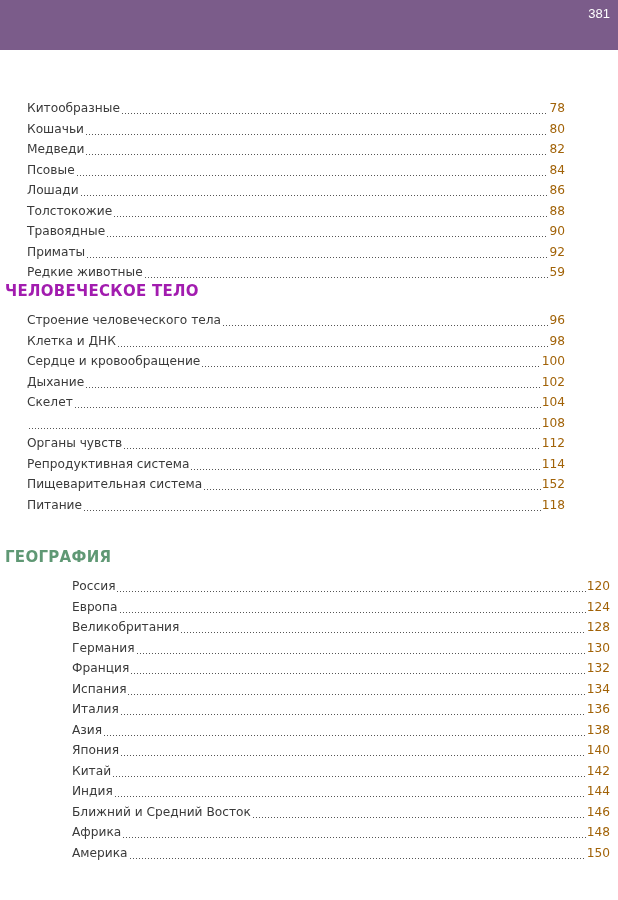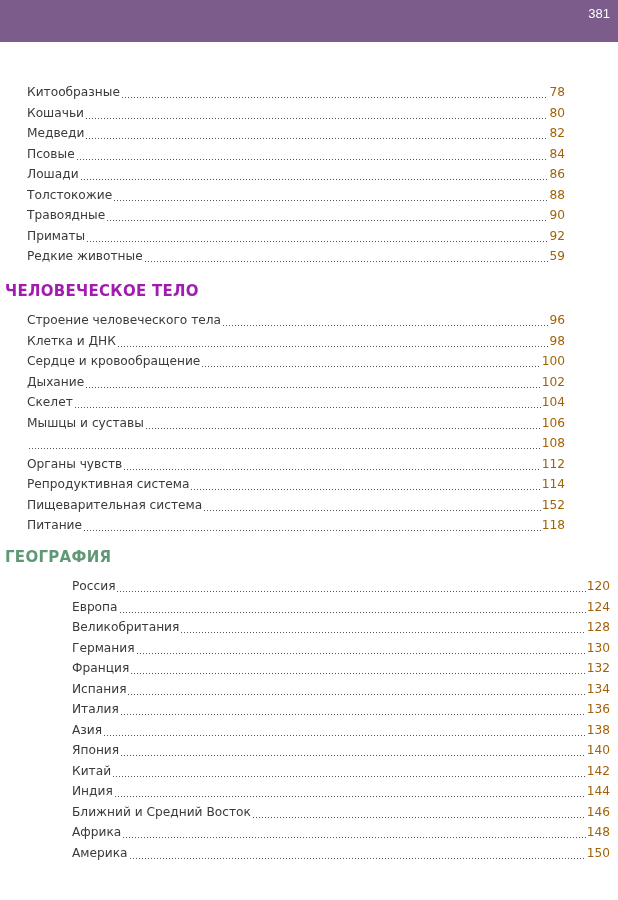--- a/index.html
+++ b/index.html
@@ -11,21 +11,21 @@
       width: 618px;
       height: 900px;
       position: relative;
       overflow: hidden;
       font-family: "DejaVu Sans", sans-serif;
       color: #3a3a3a;
     }
     .top-band {
       position: absolute;
       left: 0; top: 0;
-      width: 618px; height: 42px;
+      width: 618px; height: 50px;
       background: #7b5c8a;
     }
     .page-number {
       position: absolute;
       right: 8px; top: 6px;
       color: #ffffff;
       font-family: "Liberation Sans", sans-serif;
       font-size: 13px;
     }
     .section {
@@ -85,21 +85,21 @@
     }
   </style>
 </head>
 <body>
 
 <div class="top-band">
   <span class="page-number">381</span>
 </div>
 
 <div class="section" style="top:82px;">
-  <ul class="toc-list" style="top:0;">
+  <ul class="toc-list" style="top:16px;">
       <li class="toc-item">
         <span class="toc-label">Китообразные</span>
         <span class="toc-dots"></span>
         <span class="toc-page">78</span>
       </li>
       <li class="toc-item">
         <span class="toc-label">Кошачьи</span>
         <span class="toc-dots"></span>
         <span class="toc-page">80</span>
       </li>
@@ -163,25 +163,20 @@
         <span class="toc-label">Дыхание</span>
         <span class="toc-dots"></span>
         <span class="toc-page">102</span>
       </li>
       <li class="toc-item">
         <span class="toc-label">Скелет</span>
         <span class="toc-dots"></span>
         <span class="toc-page">104</span>
       </li>
       <li class="toc-item">
-        <span class="toc-label">Мышцы и суставы</span>
-        <span class="toc-dots"></span>
-        <span class="toc-page">106</span>
-      </li>
-      <li class="toc-item">
         <span class="toc-dots"></span>
         <span class="toc-page">108</span>
       </li>
       <li class="toc-item">
         <span class="toc-label">Органы чувств</span>
         <span class="toc-dots"></span>
         <span class="toc-page">112</span>
       </li>
       <li class="toc-item">
         <span class="toc-label">Репродуктивная система</span>

